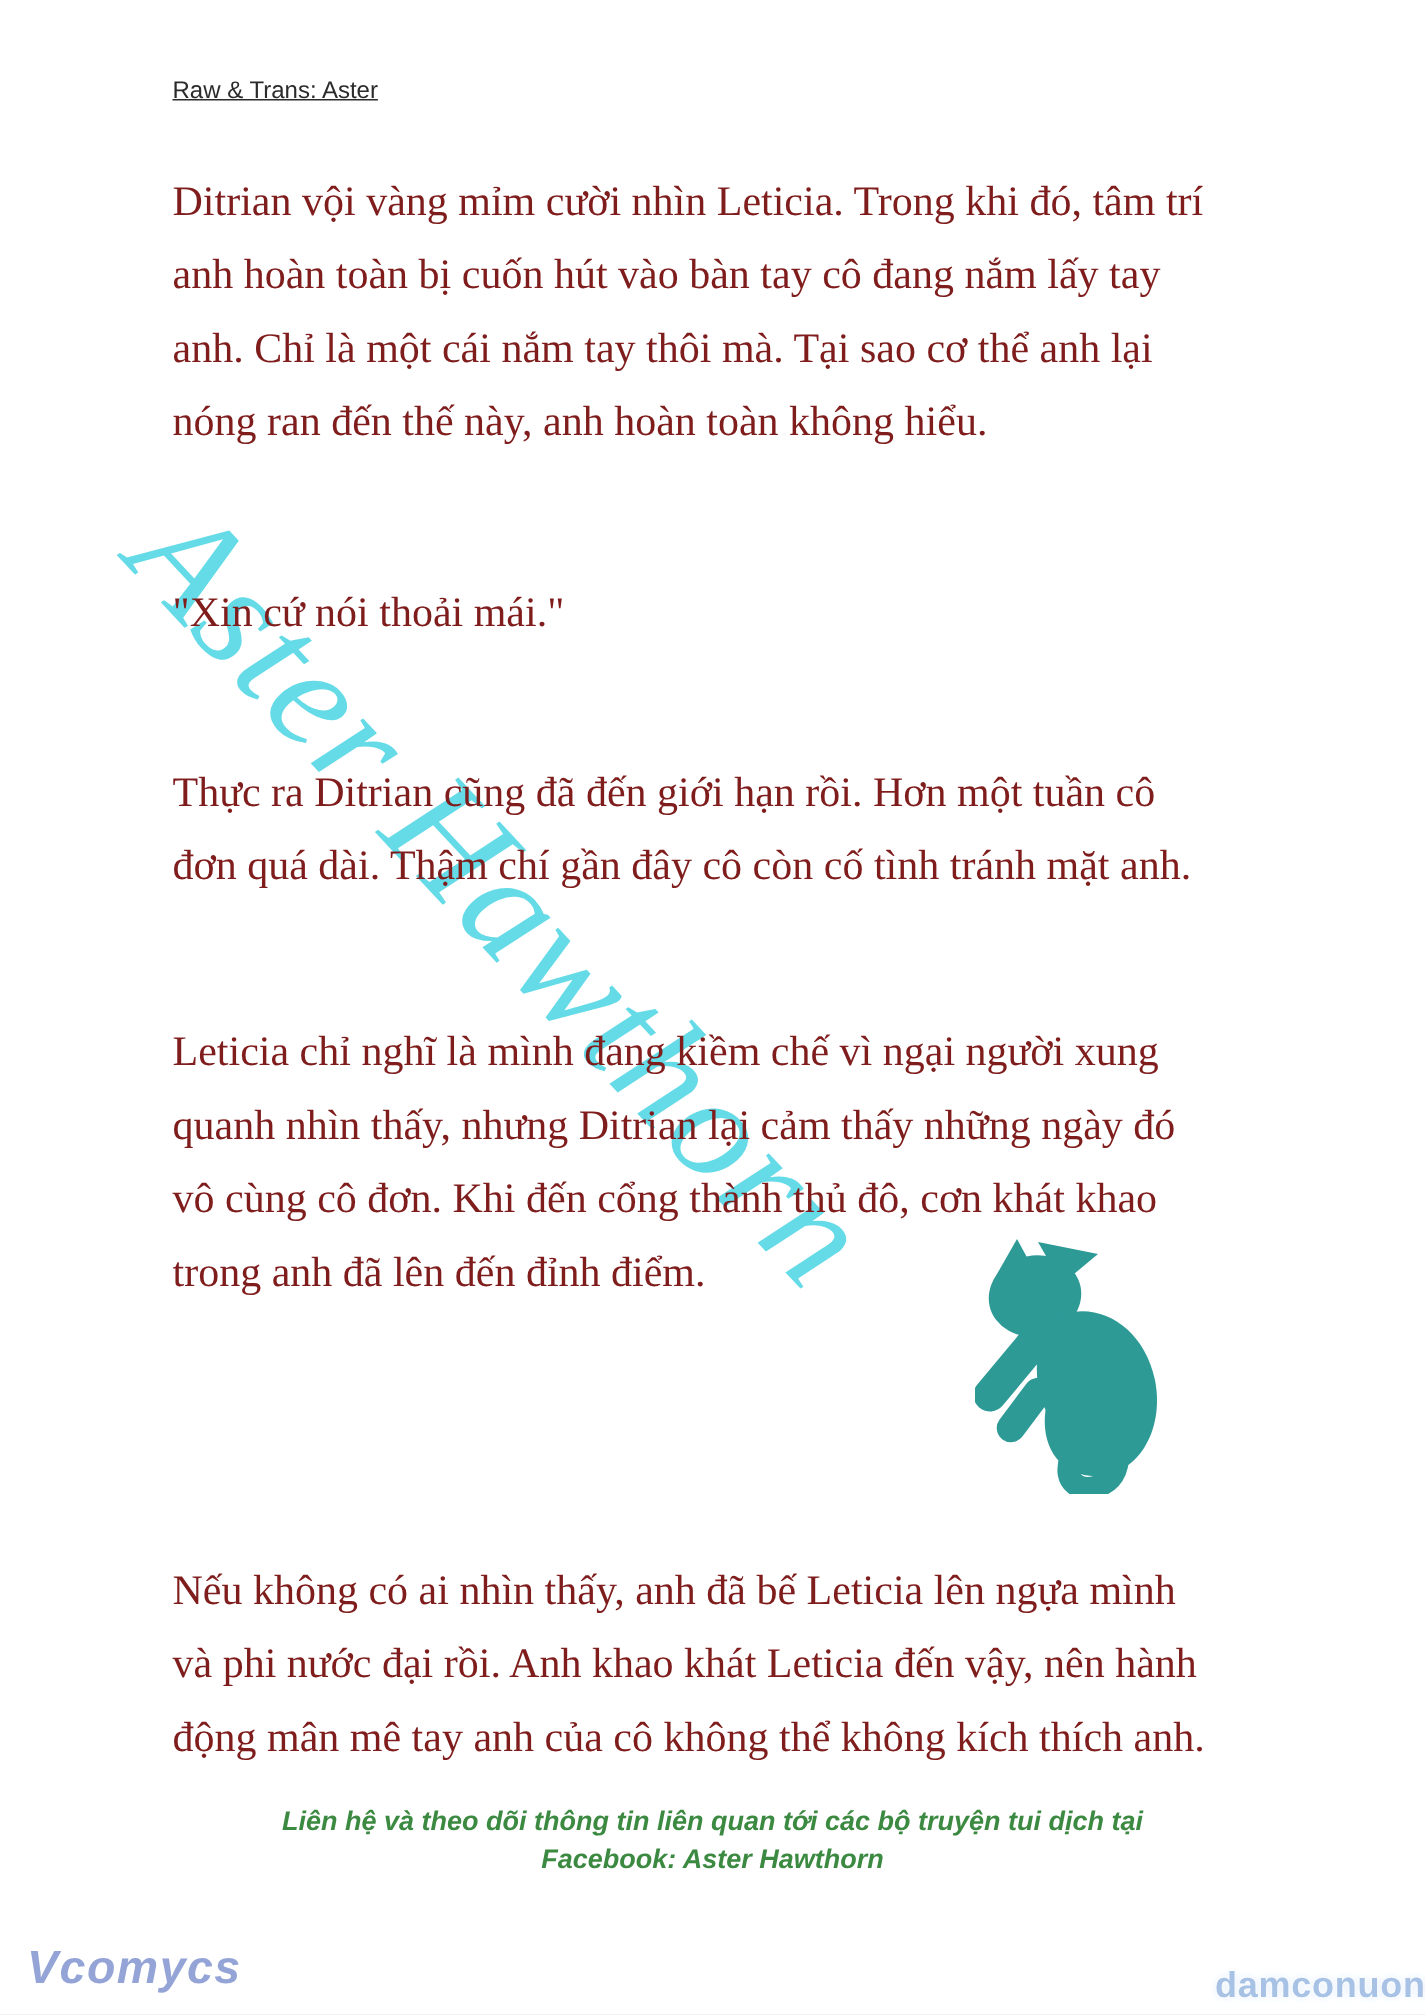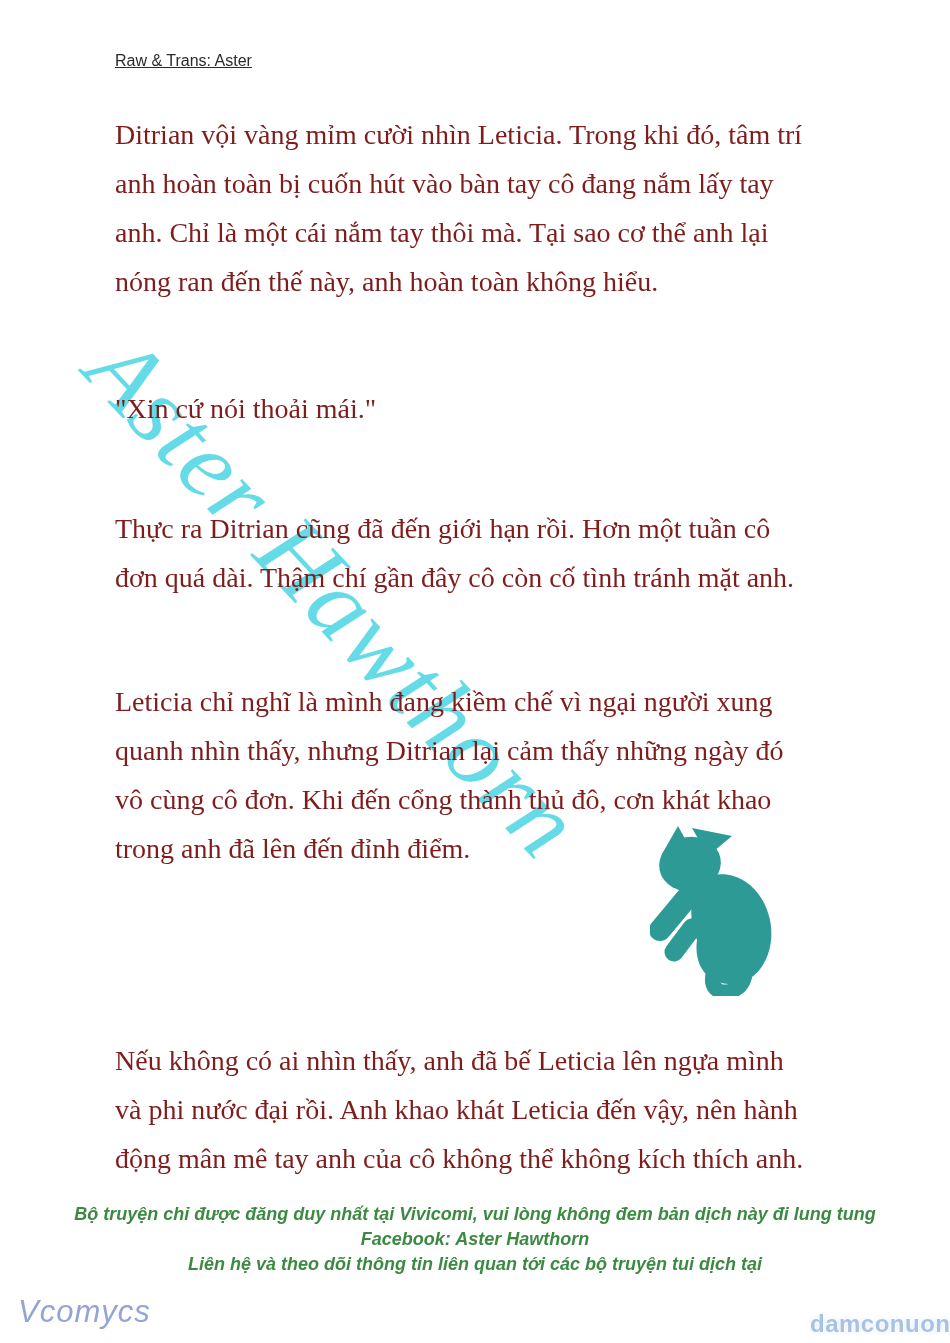--- a/index.html
+++ b/index.html
@@ -56,21 +56,21 @@
     text-align:center;z-index:3;
     font-family:"Liberation Sans", sans-serif;
     font-style:italic;font-weight:bold;
     font-size:18px;line-height:25px;
     color:#3c8a42;
   }
   .footer div{margin:0;}
   .site-logo{
     position:absolute;left:18px;top:1294px;z-index:3;
     font-family:"Liberation Sans", sans-serif;
-    font-style:italic;font-weight:normal;
+    font-style:italic;font-weight:bold;
     font-size:31px;letter-spacing:1px;
     color:#94a4d6;
   }
   .corner-wm{
     position:absolute;left:810px;top:1310px;z-index:3;
     font-family:"Liberation Sans", sans-serif;
     font-weight:bold;font-size:24px;letter-spacing:.5px;
     color:#a7c2e5;
     text-shadow:0 0 3px #ffffff,0 0 6px #dcebfa;
   }
@@ -117,21 +117,20 @@
     <div class="para p4">Leticia chỉ nghĩ là mình đang kiềm chế vì ngại người xung
 quanh nhìn thấy, nhưng Ditrian lại cảm thấy những ngày đó
 vô cùng cô đơn. Khi đến cổng thành thủ đô, cơn khát khao
 trong anh đã lên đến đỉnh điểm.</div>
     <div class="para p5">Nếu không có ai nhìn thấy, anh đã bế Leticia lên ngựa mình
 và phi nước đại rồi. Anh khao khát Leticia đến vậy, nên hành
 động mân mê tay anh của cô không thể không kích thích anh.</div>
   </div>
 
   <div class="footer">
-    <div>Bộ truyện chỉ được đăng duy nhất tại Vivicomi, vui lòng không đem bản dịch này đi lung tung</div>
+    <div>Liên hệ và theo dõi thông tin liên quan tới các bộ truyện tui dịch tại</div>
     <div>Facebook: Aster Hawthorn</div>
-    <div>Liên hệ và theo dõi thông tin liên quan tới các bộ truyện tui dịch tại</div>
   </div>
 
   <div class="site-logo">Vcomycs</div>
   <div class="corner-wm">damconuong</div>
 
 </div>
 
 </body></html>

